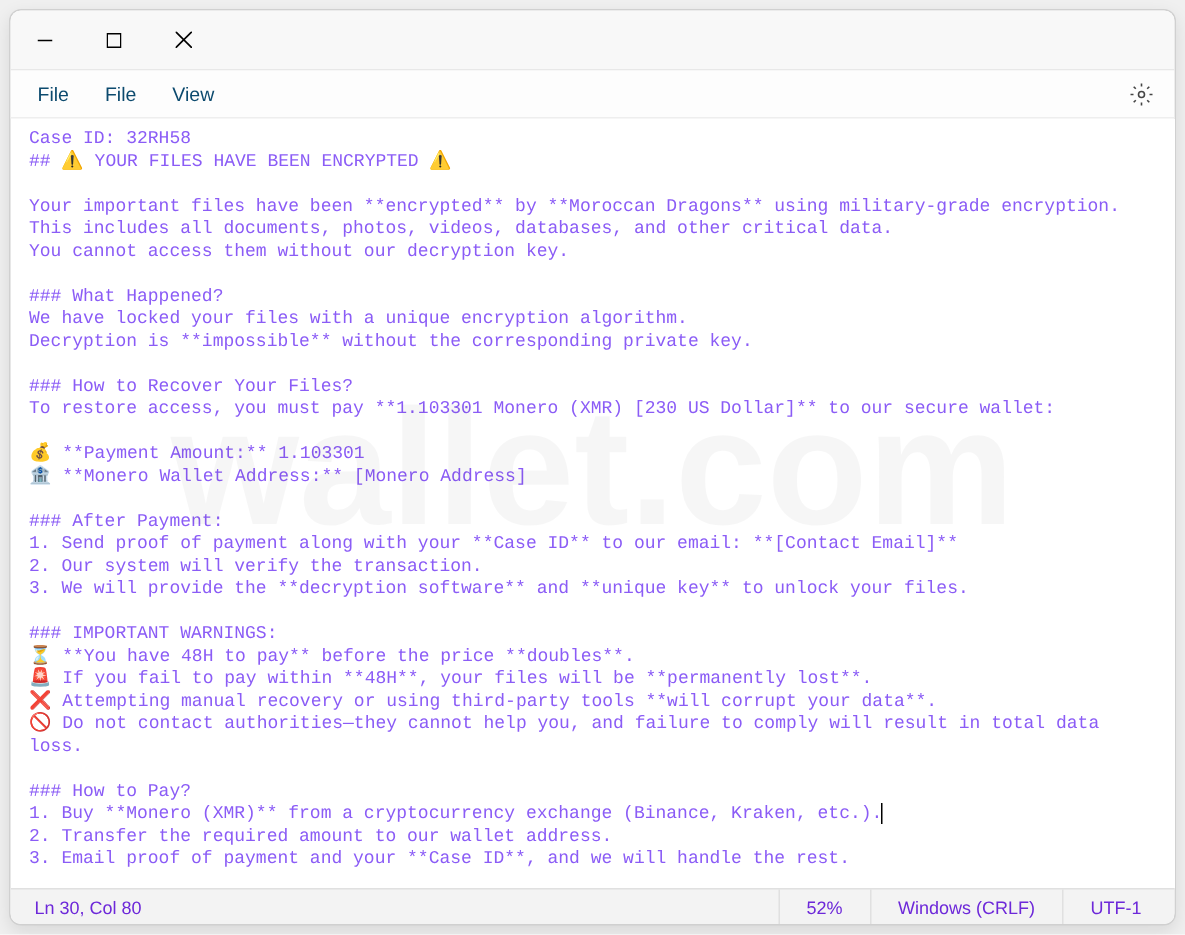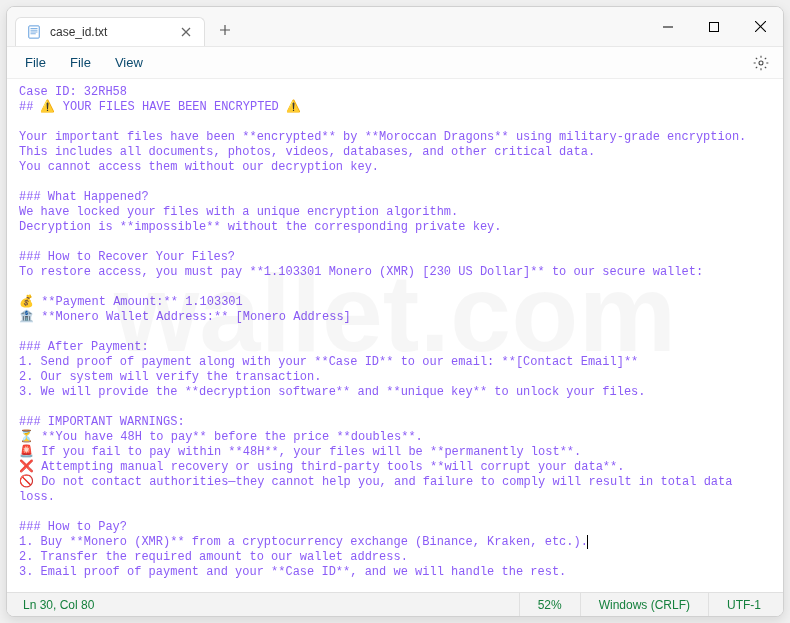--- a/index.html
+++ b/index.html
@@ -133,21 +133,21 @@
       position: relative;
       background: #ffffff;
     }
     .statusbar {
       height: 24px;
       background: #f3f3f3;
       border-top: 1px solid #e0e0e0;
       display: flex;
       align-items: center;
       font-size: 12px;
-      color: #15803d;
+      color: #6d28d9;
       padding: 0 4px;
     }
     .status-left { padding: 0 12px; }
     .status-spacer { flex: 1; }
     .status-cell {
       padding: 0 18px;
       border-left: 1px solid #e0e0e0;
       height: 100%;
       display: flex;
       align-items: center;
@@ -168,46 +168,20 @@
       user-select: none;
       white-space: nowrap;
     }
   </style>
 </head>
 <body>
 
 <div class="window">
 
   <div class="titlebar">
-    <div class="tabs-area">
-      <div class="tab">
-        <span class="tab-icon">
-          <svg width="14" height="14" viewBox="0 0 16 16">
-              <rect x="2" y="1" width="12" height="14" rx="1" fill="#fff" stroke="#4a90d9" stroke-width="1"></rect>
-              <line x1="4" y1="4" x2="12" y2="4" stroke="#4a90d9" stroke-width="0.8"></line>
-              <line x1="4" y1="6" x2="12" y2="6" stroke="#4a90d9" stroke-width="0.8"></line>
-              <line x1="4" y1="8" x2="12" y2="8" stroke="#4a90d9" stroke-width="0.8"></line>
-              <line x1="4" y1="10" x2="10" y2="10" stroke="#4a90d9" stroke-width="0.8"></line>
-            </svg>
-        </span>
-        <span class="tab-title">case_id.txt</span>
-        <span class="tab-close">
-          <svg width="10" height="10" viewBox="0 0 10 10">
-              <line x1="1" y1="1" x2="9" y2="9" stroke="#666" stroke-width="1.2"></line>
-              <line x1="9" y1="1" x2="1" y2="9" stroke="#666" stroke-width="1.2"></line>
-            </svg>
-        </span>
-      </div>
-      <div class="new-tab">
-        <svg width="12" height="12" viewBox="0 0 12 12">
-            <line x1="6" y1="1" x2="6" y2="11" stroke="#555" stroke-width="1.2"></line>
-            <line x1="1" y1="6" x2="11" y2="6" stroke="#555" stroke-width="1.2"></line>
-          </svg>
-      </div>
-    </div>
     <div class="window-controls">
       <div class="win-btn">
         <svg width="10" height="10" viewBox="0 0 10 10">
             <line x1="0" y1="5" x2="10" y2="5" stroke="#000" stroke-width="1"></line>
           </svg>
       </div>
       <div class="win-btn">
         <svg width="10" height="10" viewBox="0 0 10 10">
             <rect x="0.5" y="0.5" width="9" height="9" fill="none" stroke="#000" stroke-width="1"></rect>
           </svg>

